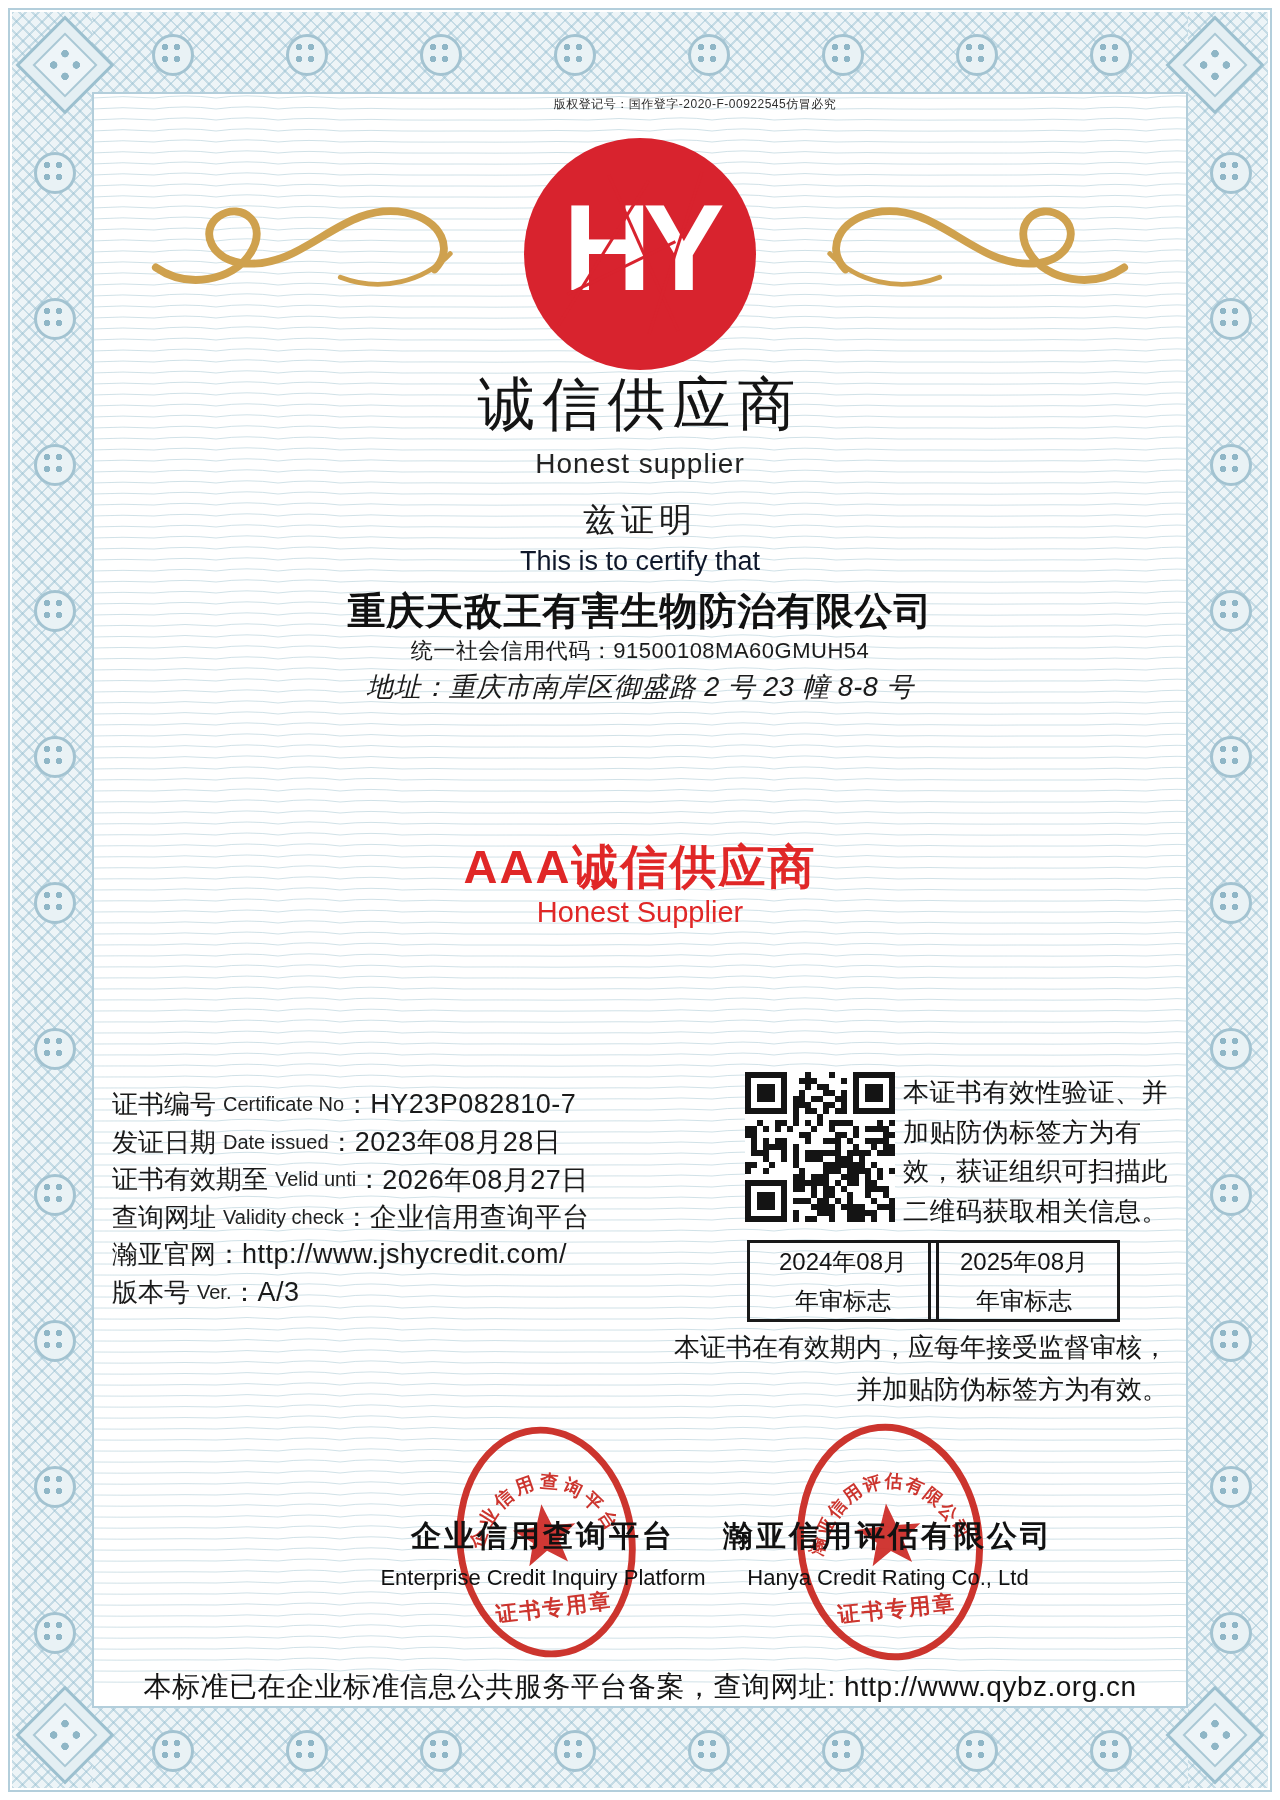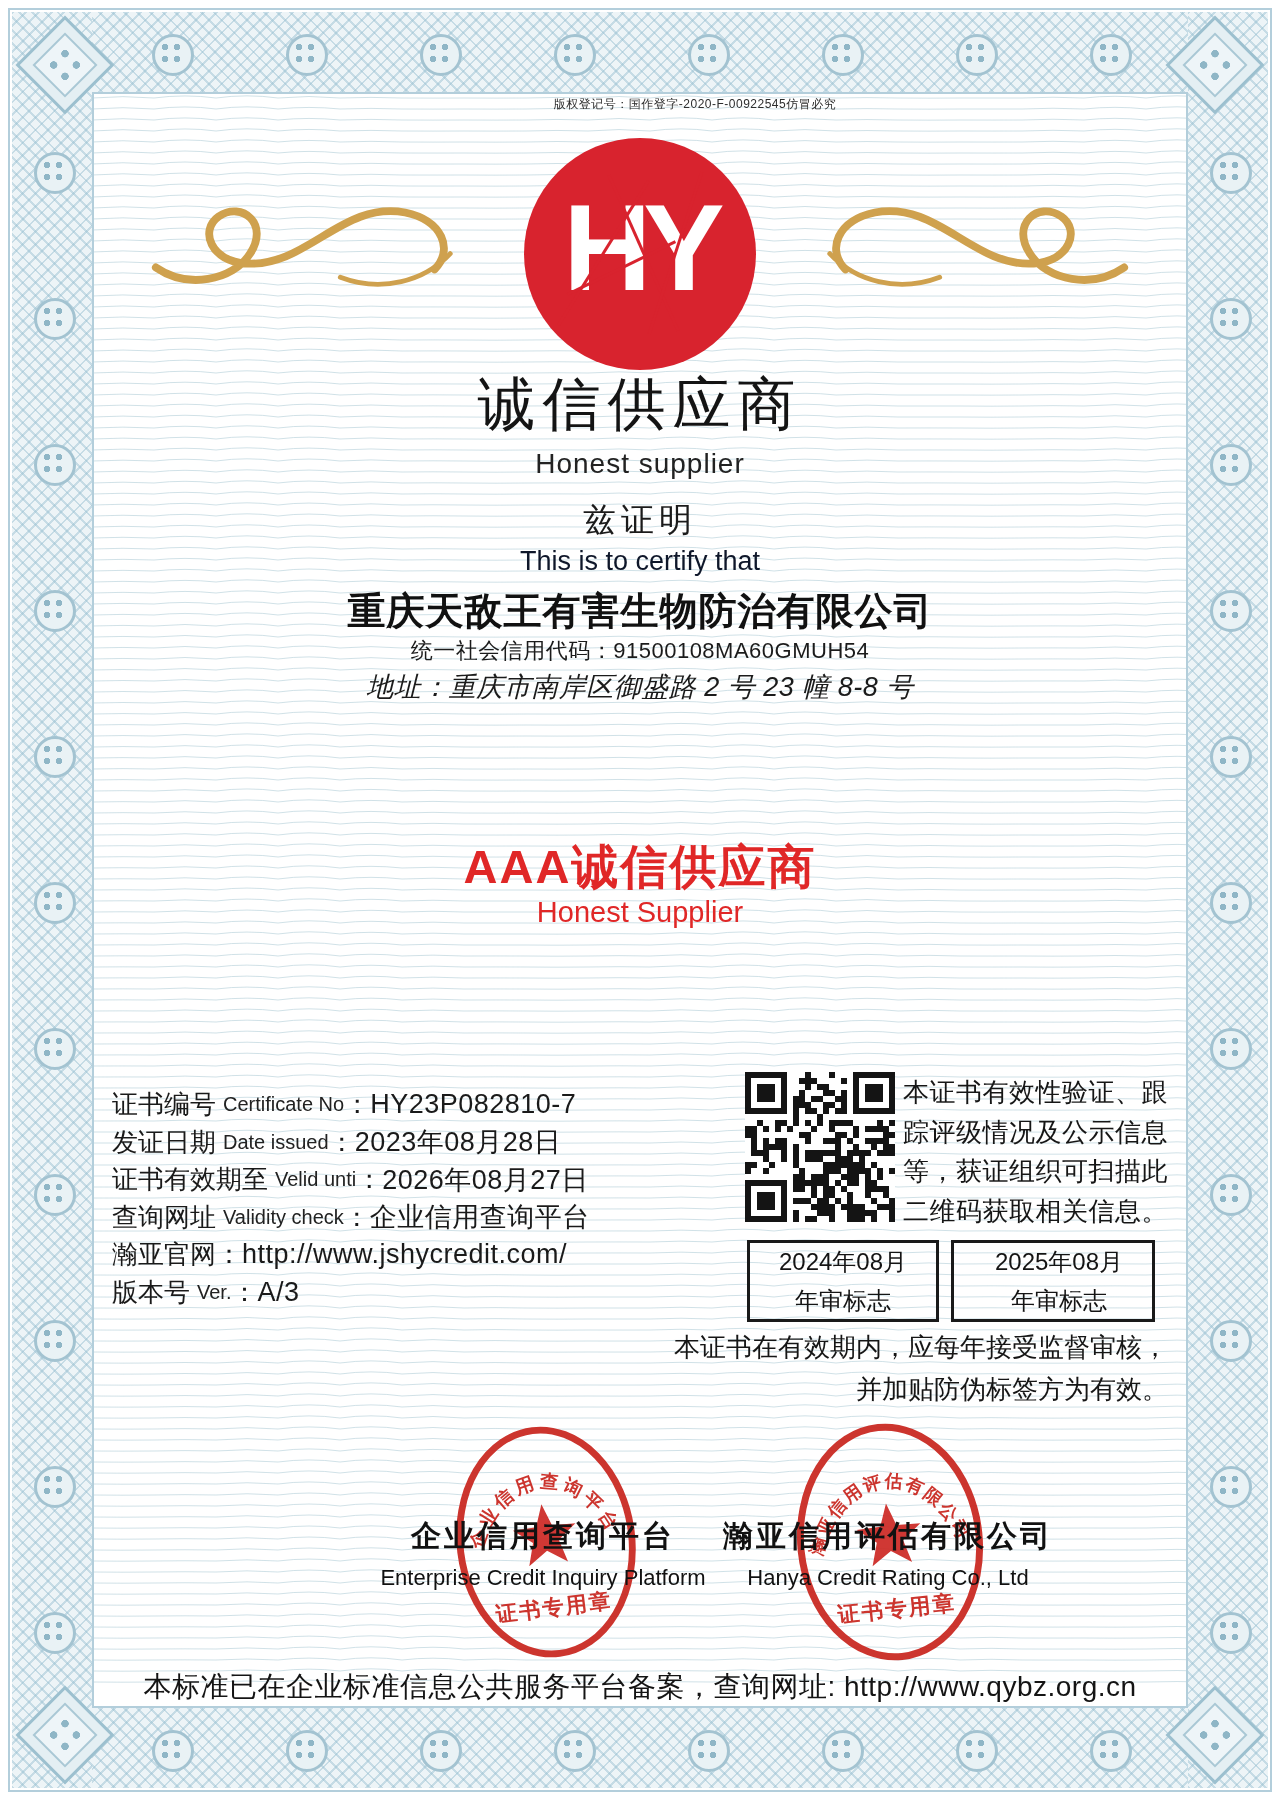--- a/index.html
+++ b/index.html
@@ -76,21 +76,21 @@
   .dsep{font-size:26px;}
   .dval{font-size:27px;font-weight:500;letter-spacing:.5px;}
   
   #qr{left:745px;top:1072px;width:150px;height:150px;z-index:2;position:absolute;background:#fff;}
   .qr-info{left:903px;top:1073px;width:276px;font-size:26px;line-height:39.5px;
     z-index:2;color:#161616;letter-spacing:.5px;position:absolute;}
   .badge{position:absolute;width:186px;height:76px;border:3px solid #1a1a1a;z-index:2;
     display:flex;flex-direction:column;align-items:center;justify-content:center;
     gap:7px;font-size:24px;color:#141414;}
   .badge1{left:747px;top:1240px;}
-  .badge2{left:951px;top:1240px;padding-left:12px;}
+  .badge2{left:928px;top:1240px;}
   .note{position:absolute;right:112px;text-align:right;font-size:26px;z-index:2;
     color:#161616;white-space:nowrap;}
   .note1{top:1330px;} .note2{top:1372px;}
   
   .stamp{position:absolute;z-index:3;opacity:.93;}
   .stamp1{left:448px;top:1420px;transform:rotate(-7deg);}
   .stamp2{left:790px;top:1418px;transform:rotate(-6deg);}
   .org{position:absolute;z-index:4;text-align:center;white-space:nowrap;}
   .org-cn{font-size:30px;font-weight:bold;color:#111;letter-spacing:3px;}
   .org-en{font-size:22px;color:#111;margin-top:8px;}
@@ -568,21 +568,21 @@
     <rect x="0" y="0" width="42" height="42" fill="#141414"></rect>
     <rect x="6" y="6" width="30" height="30" fill="#fff"></rect>
     <rect x="12" y="12" width="18" height="18" fill="#141414"></rect>
     <rect x="108" y="0" width="42" height="42" fill="#141414"></rect>
     <rect x="114" y="6" width="30" height="30" fill="#fff"></rect>
     <rect x="120" y="12" width="18" height="18" fill="#141414"></rect>
     <rect x="0" y="108" width="42" height="42" fill="#141414"></rect>
     <rect x="6" y="114" width="30" height="30" fill="#fff"></rect>
     <rect x="12" y="120" width="18" height="18" fill="#141414"></rect>
   </svg>
-<div class="qr-info">本证书有效性验证、跟踪评级情况及公示信息等，获证组织可扫描此二维码获取相关信息。</div>
+<div class="qr-info">本证书有效性验证、并加贴防伪标签方为有效，获证组织可扫描此二维码获取相关信息。</div>
 
 <div class="badge badge1">
   <span>2024年08月</span>
   <span>年审标志</span>
 </div>
 <div class="badge badge2">
   <span>2025年08月</span>
   <span>年审标志</span>
 </div>
 

